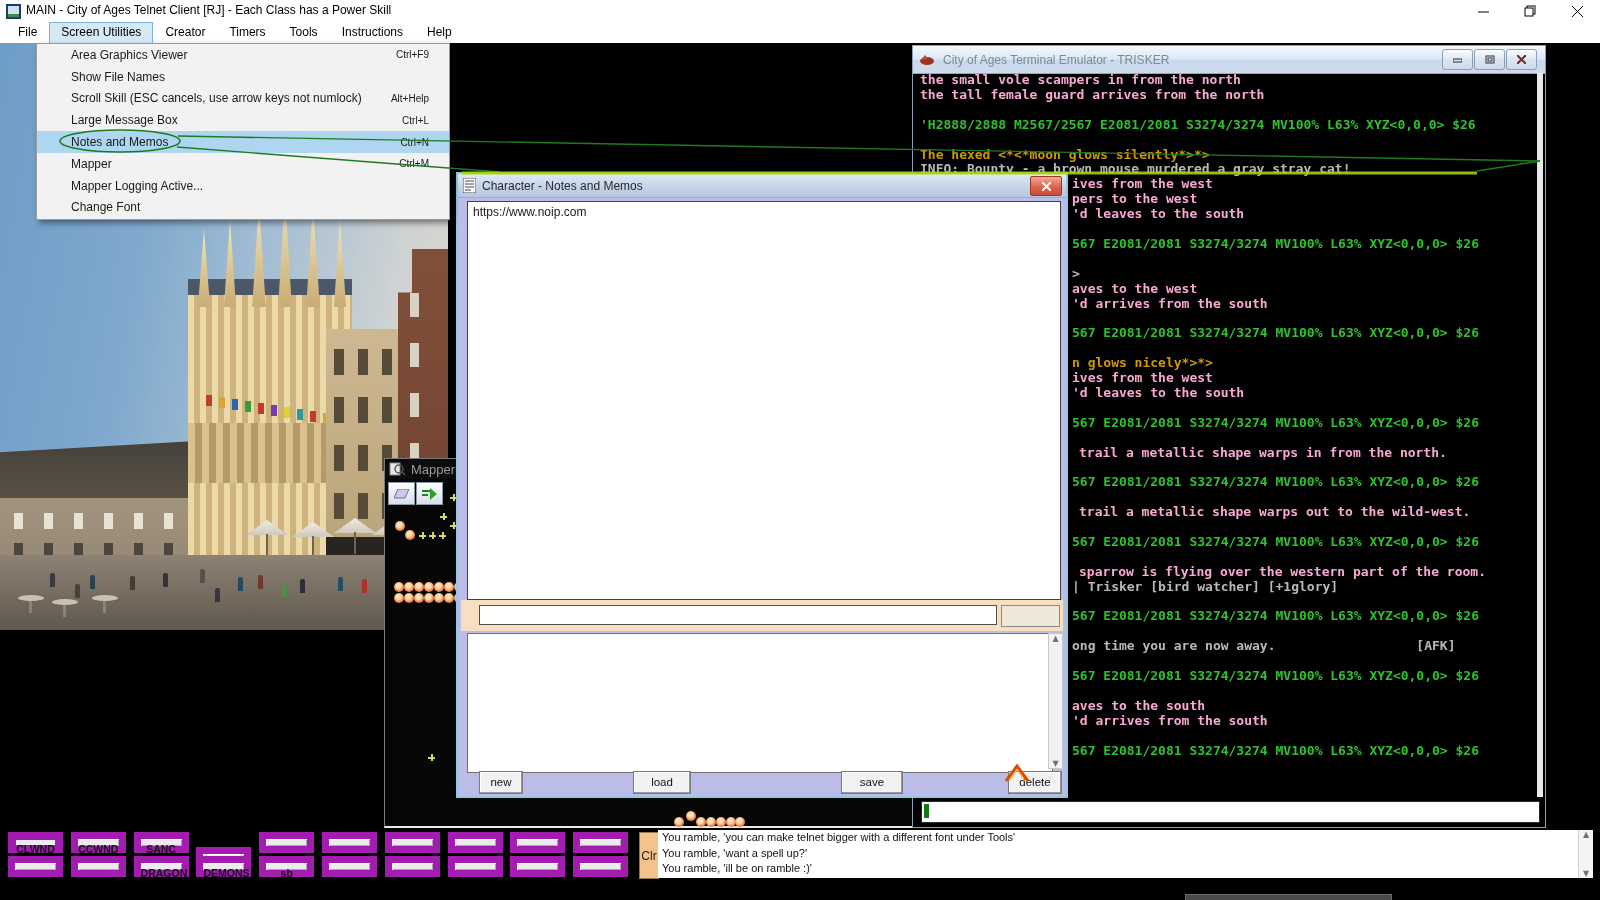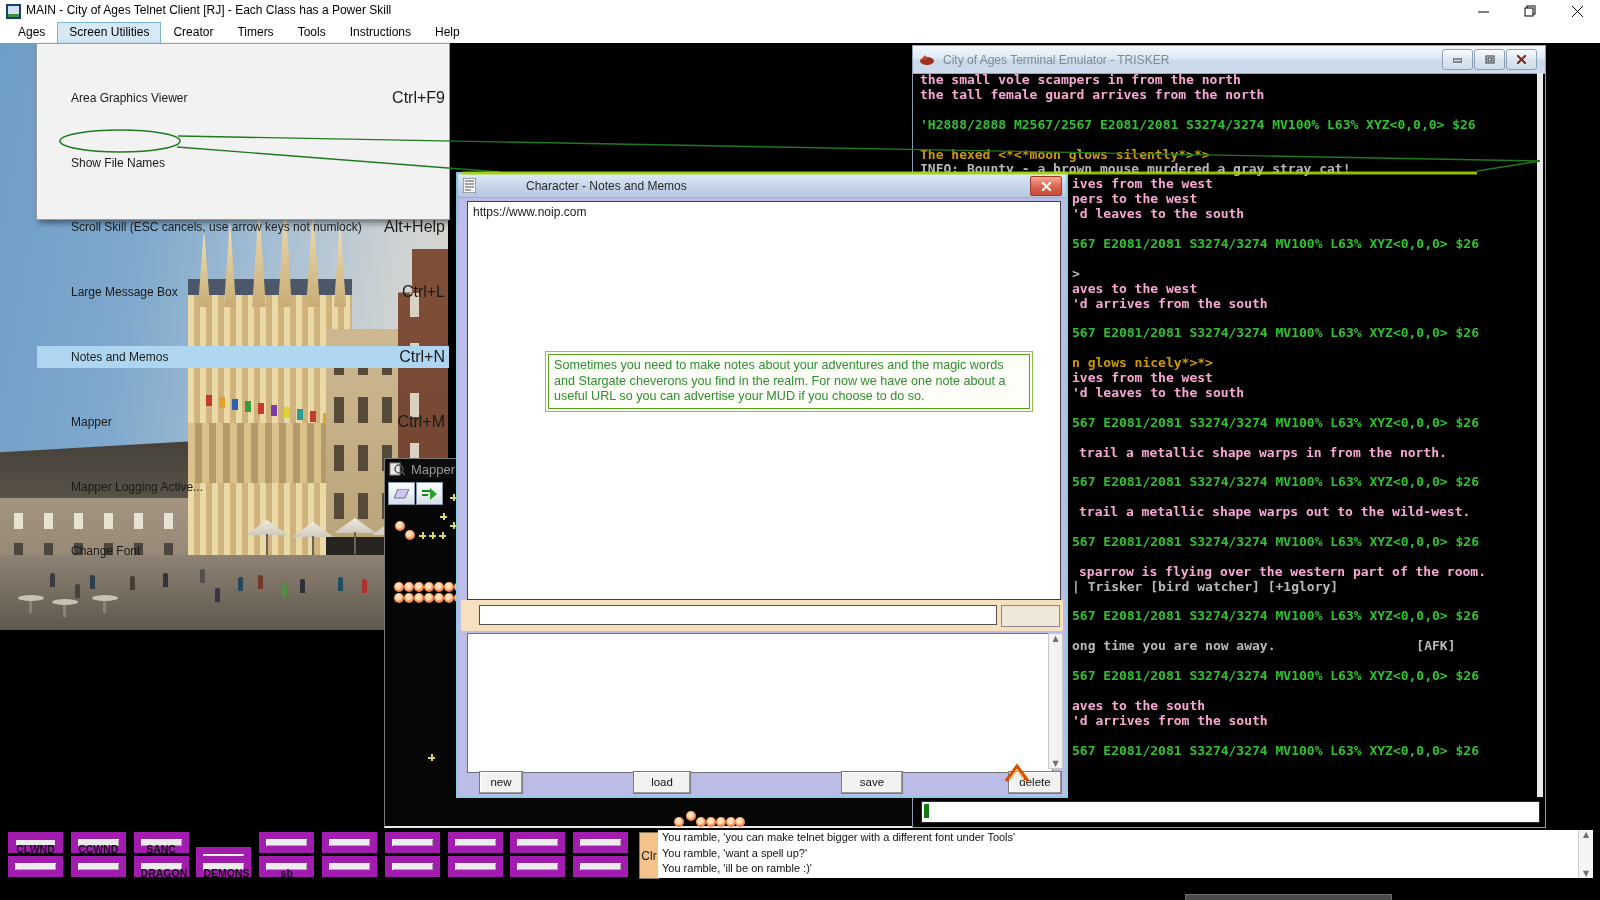--- a/index.html
+++ b/index.html
@@ -11,24 +11,24 @@
   #titlebar{left:0;top:0;width:1600px;height:22px;background:#fff;border-bottom:1px solid #e0e0e0;}
   #title-text{left:26px;top:3px;font-size:12px;color:#000;white-space:nowrap;}
   .winbtn{top:0;width:46px;height:22px;display:flex;align-items:center;justify-content:center;}
   #menubar{left:0;top:22px;width:1600px;height:21px;background:#fff;display:flex;align-items:stretch;padding-left:6px;box-sizing:border-box;}
   .menu-item{font-size:12px;color:#000;padding:3px 12px 0 12px;height:18px;}
   .menu-item.active{background:#d5e9f7;border:1px solid #7fb4d8;padding:2px 11px 0 11px;}
 
   
   #dropdown{left:36px;top:43px;width:412px;height:175px;background:#f2f2f2;border:1px solid #9b9b9b;
             box-shadow:3px 3px 6px rgba(0,0,0,.45);z-index:6;}
-  .dd-row{position:relative;height:21.8px;display:flex;align-items:center;margin-top:43px;}
+  .dd-row{position:relative;height:21.8px;display:flex;align-items:center;}
   .dd-row.hl{background:#aed6f0;}
   .dd-label{font-size:12px;color:#1a1a1a;padding-left:34px;flex:1;white-space:nowrap;}
-  .dd-shortcut{font-size:16px;color:#1a1a1a;padding-right:4px;white-space:nowrap;}
+  .dd-shortcut{font-size:10px;color:#1a1a1a;padding-right:20px;white-space:nowrap;}
 
   
   #photo{left:0;top:43px;width:448px;height:587px;overflow:hidden;z-index:1;
          background:linear-gradient(100deg,#6e9dc7 0%,#7fa9cd 32%,#a9c0d4 58%,#cfd3d2 80%,#ded8cc 100%);}
   .ph{position:absolute;}
 
   
   #mapper{left:384px;top:458px;width:530px;height:370px;background:#060606;border:1px solid #7a7a7a;
           border-bottom:2px solid #e8e8e8;z-index:2;box-sizing:border-box;}
   #mapper-title{left:0;top:0;width:100%;height:20px;background:#0c0c0c;display:flex;align-items:center;}
@@ -58,21 +58,21 @@
   .c-gray{color:#b9b9b9;}
   #term-scroll{right:2px;top:27px;width:6px;height:724px;background:#e9e9e9;}
   #term-input{left:8px;top:755px;width:617px;height:20px;background:#fff;border:1px solid #2a2a2a;}
   #term-caret{left:2px;top:2px;width:5px;height:14px;background:#157a15;}
 
   
   #notes-dialog{left:456px;top:172px;width:612px;height:626px;background:#bcbce8;
                 border:2px solid #8fc9e2;z-index:5;box-sizing:border-box;}
   #nd-titlebar{left:0;top:0;width:100%;height:23px;
     background:linear-gradient(#dfeaf6,#c2d3e8 60%,#b5c8e0);border-bottom:1px solid #9eb0c6;
-    display:flex;align-items:center;gap:44px;}
+    display:flex;align-items:center;}
   #nd-title-label{font-size:12px;color:#2a2a2a;margin-left:6px;}
   #nd-close{position:absolute;right:4px;top:2px;width:30px;height:18px;border:1px solid #9c3626;border-radius:2px;
     background:linear-gradient(#f2a795,#d8604a 60%,#c64c38);display:flex;align-items:center;justify-content:center;}
   #nd-list{left:9px;top:27px;width:592px;height:397px;background:#fff;border:1px solid #404040;}
   #nd-url{left:5px;top:3px;font-size:12px;color:#1a1a1a;}
   #nd-note{left:80px;top:152px;width:470px;background:#fefef8;border:1px solid #58a018;outline:1px solid #8cc63f;outline-offset:2px;
            color:#2f8f2f;font-size:12.6px;line-height:15.5px;padding:3px 5px;}
   #nd-inputstrip{left:3px;top:426px;width:602px;height:31px;background:#f7e0c0;}
   #nd-input{left:18px;top:5px;width:510px;height:18px;background:#fff;border:1px solid #505050;font-size:12px;padding:0 3px;}
   #nd-sidebtn{left:540px;top:5px;width:57px;height:20px;background:#efe7d7;border:1px solid #8a8a8a;}
@@ -126,21 +126,21 @@
     </div>
     <div class="abs winbtn" style="right:0">
       <svg width="11" height="11">
         <line x1="0" y1="0" x2="11" y2="11" stroke="#000"></line>
           <line x1="11" y1="0" x2="0" y2="11" stroke="#000"></line>
       </svg>
     </div>
   </div>
 
   <div class="abs" id="menubar">
-      <div class="menu-item">Ages</div>
+      <div class="menu-item">File</div>
       <div class="menu-item active">Screen Utilities</div>
       <div class="menu-item">Creator</div>
       <div class="menu-item">Timers</div>
       <div class="menu-item">Tools</div>
       <div class="menu-item">Instructions</div>
       <div class="menu-item">Help</div>
     </div>
 
   <div class="abs" id="photo">
       <div class="ph" style="left: 0px; top: 398px; width: 196px; height: 62px; background: linear-gradient(rgb(69, 65, 58), rgb(90, 83, 72)); clip-path: polygon(0px 18%, 100% 0px, 100% 100%, 0px 100%);"></div>
@@ -418,21 +418,20 @@
       <span id="nd-title-label">Character - Notes and Memos</span>
       <div id="nd-close">
         <svg width="9" height="9">
             <line x1="0" y1="0" x2="9" y2="9" stroke="#fff" stroke-width="2"></line>
             <line x1="9" y1="0" x2="0" y2="9" stroke="#fff" stroke-width="2"></line>
           </svg>
       </div>
     </div>
     <div class="abs" id="nd-list">
       <div class="abs" id="nd-url">https://www.noip.com</div>
-      <div class="abs" id="nd-note">Sometimes you need to make notes about your adventures and the magic words and Stargate cheverons you find in the realm. For now we have one note about a useful URL so you can advertise your MUD if you choose to do so.</div>
     </div>
     <div class="abs" id="nd-inputstrip">
       <input class="abs" id="nd-input" value="" style="">
       <div class="abs" id="nd-sidebtn"></div>
     </div>
     <textarea class="abs" id="nd-textarea" style=""></textarea>
     <div class="abs" id="nd-tascroll">
       <span class="sarrow">▲</span>
       <span class="sarrow">▼</span>
     </div>

